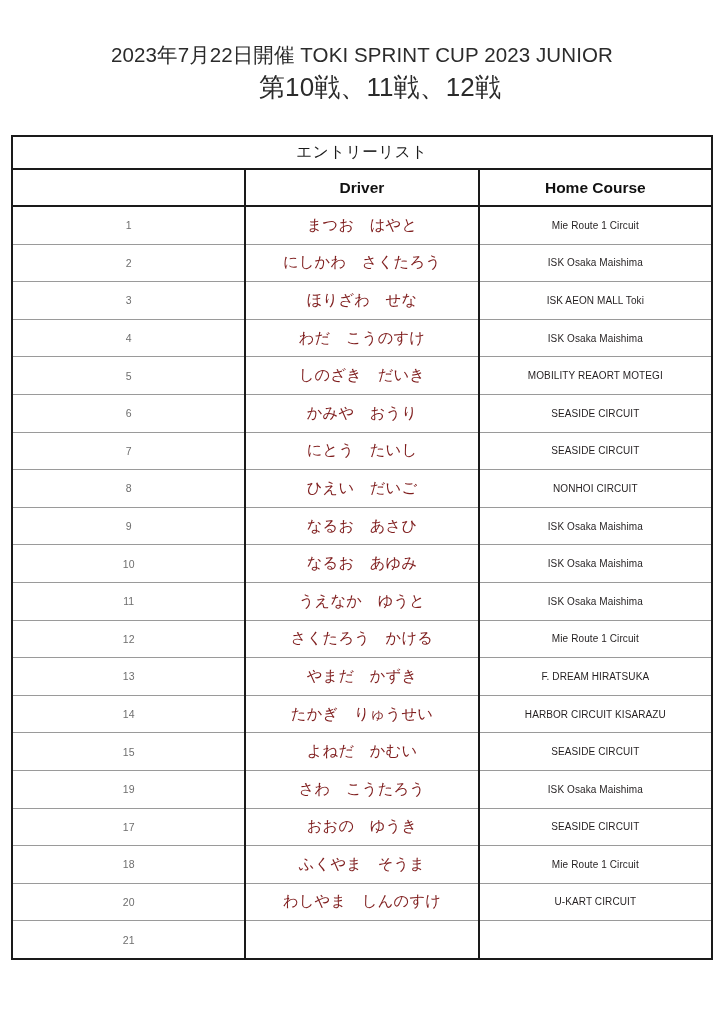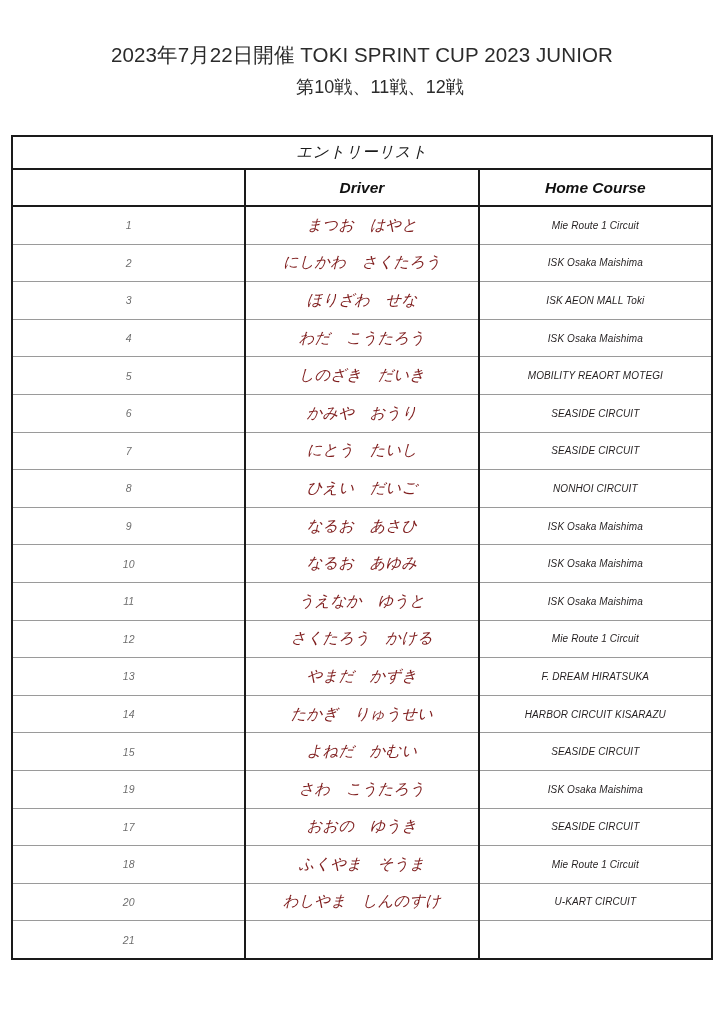--- a/index.html
+++ b/index.html
@@ -29,39 +29,38 @@
   }
   .title-line {
     font-size: 20.5px;
     line-height: 30px;
     font-weight: 400;
     color: #2b2b2b;
     letter-spacing: 0.1px;
     white-space: nowrap;
   }
   .title-line-2 {
-    font-size: 18px;
+    font-size: 26px;
     line-height: 30px;
     margin-top: 2px;
     padding-left: 36px;
   }
 
   
   .table-wrap {
     position: absolute;
     left: 11px;
     top: 135px;
     width: 702px;
   }
   table.entry-table {
     width: 702px;
     border-collapse: collapse;
     table-layout: fixed;
     background: #ffffff;
-    font-style: italic;
   }
   table.entry-table td {
     border: 1px solid #9a9a9a;
     padding: 0;
     vertical-align: middle;
     text-align: center;
   }
 
   
   .entry-table {
@@ -168,21 +167,21 @@
             <td class="col-driver cell-driver">にしかわ　さくたろう</td>
             <td class="col-course cell-course">ISK Osaka Maishima</td>
           </tr>
           <tr class="body-row">
             <td class="col-num cell-num">3</td>
             <td class="col-driver cell-driver">ほりざわ　せな</td>
             <td class="col-course cell-course">ISK AEON MALL Toki</td>
           </tr>
           <tr class="body-row">
             <td class="col-num cell-num">4</td>
-            <td class="col-driver cell-driver">わだ　こうたろう</td>
+            <td class="col-driver cell-driver">わだ　こうのすけ</td>
             <td class="col-course cell-course">ISK Osaka Maishima</td>
           </tr>
           <tr class="body-row">
             <td class="col-num cell-num">5</td>
             <td class="col-driver cell-driver">しのざき　だいき</td>
             <td class="col-course cell-course">MOBILITY REAORT MOTEGI</td>
           </tr>
           <tr class="body-row">
             <td class="col-num cell-num">6</td>
             <td class="col-driver cell-driver">かみや　おうり</td>

